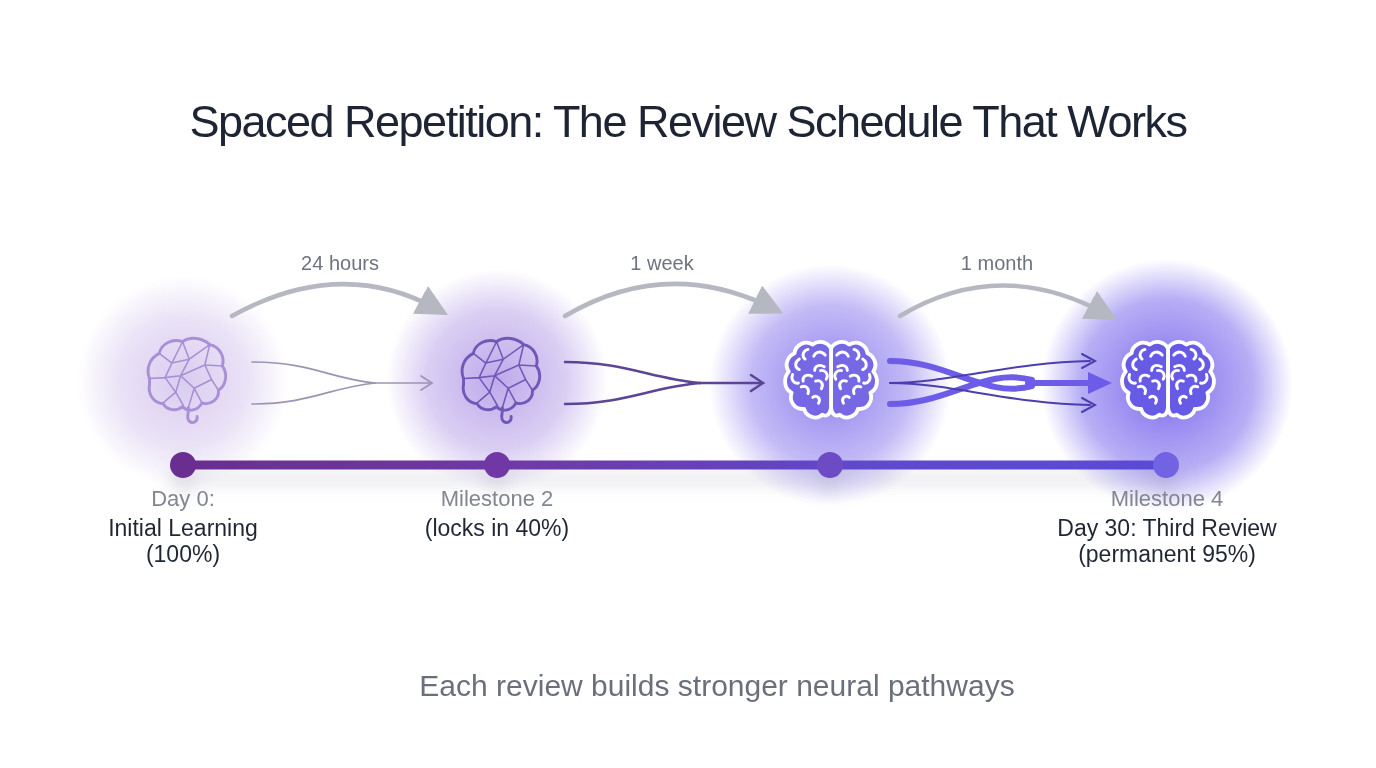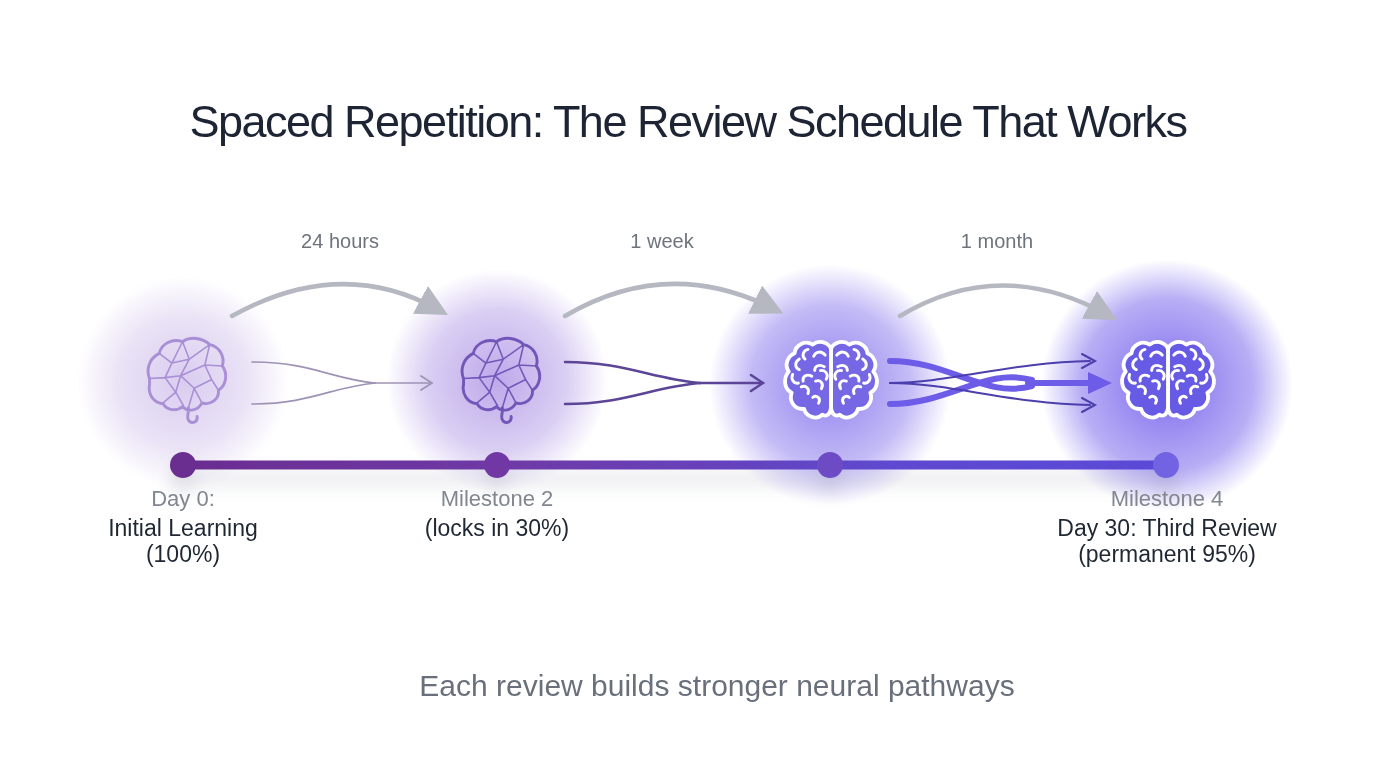--- a/index.html
+++ b/index.html
@@ -15,21 +15,21 @@
   .glow-1{left:73px;top:272px;width:220px;height:220px;
     background:radial-gradient(circle,rgba(186,162,226,.55) 0%,rgba(186,162,226,.30) 42%,rgba(186,162,226,0) 68%);}
   .glow-2{left:385px;top:268px;width:224px;height:224px;
     background:radial-gradient(circle,rgba(158,128,224,.68) 0%,rgba(158,128,224,.38) 44%,rgba(158,128,224,0) 70%);}
   .glow-3{left:708px;top:263px;width:244px;height:244px;
     background:radial-gradient(circle,rgba(130,112,236,.88) 0%,rgba(130,112,236,.48) 46%,rgba(130,112,236,0) 70%);}
   .glow-4{left:1040px;top:258px;width:254px;height:254px;
     background:radial-gradient(circle,rgba(118,100,236,.95) 0%,rgba(118,100,236,.52) 48%,rgba(118,100,236,0) 70%);}
   svg.layer{position:absolute;left:0;top:0;z-index:2;}
   .interval-label{
-    position:absolute;top:230px;width:220px;text-align:center;z-index:3;
+    position:absolute;top:252px;width:220px;text-align:center;z-index:3;
     font-size:20px;color:#6e737d;
   }
   .il-1{left:230px;} .il-2{left:552px;} .il-3{left:887px;}
   .milestone-label{
     position:absolute;top:486px;width:300px;text-align:center;z-index:3;
   }
   .ml-1{left:33px;} .ml-2{left:347px;} .ml-3{left:680px;} .ml-4{left:1017px;}
   .milestone-label .heading{font-size:22px;color:#81868f;margin-bottom:3px;}
   .milestone-label .mtitle{font-size:23px;color:#1f2733;line-height:26px;}
   .milestone-label .detail{font-size:23px;color:#1f2733;line-height:26px;}
@@ -140,21 +140,21 @@
     </g>
   </svg>
 
   <div class="milestone-label ml-1">
     <div class="heading">Day 0:</div>
     <div class="mtitle">Initial Learning</div>
     <div class="detail">(100%)</div>
   </div>
   <div class="milestone-label ml-2">
     <div class="heading">Milestone 2</div>
-    <div class="detail">(locks in 30%)</div>
+    <div class="detail">(locks in 40%)</div>
   </div>
   <div class="milestone-label ml-4">
     <div class="heading">Milestone 4</div>
     <div class="mtitle">Day 30: Third Review</div>
     <div class="detail">(permanent 95%)</div>
   </div>
 
   <div class="caption">Each review builds stronger neural pathways</div>
 
 </div>

